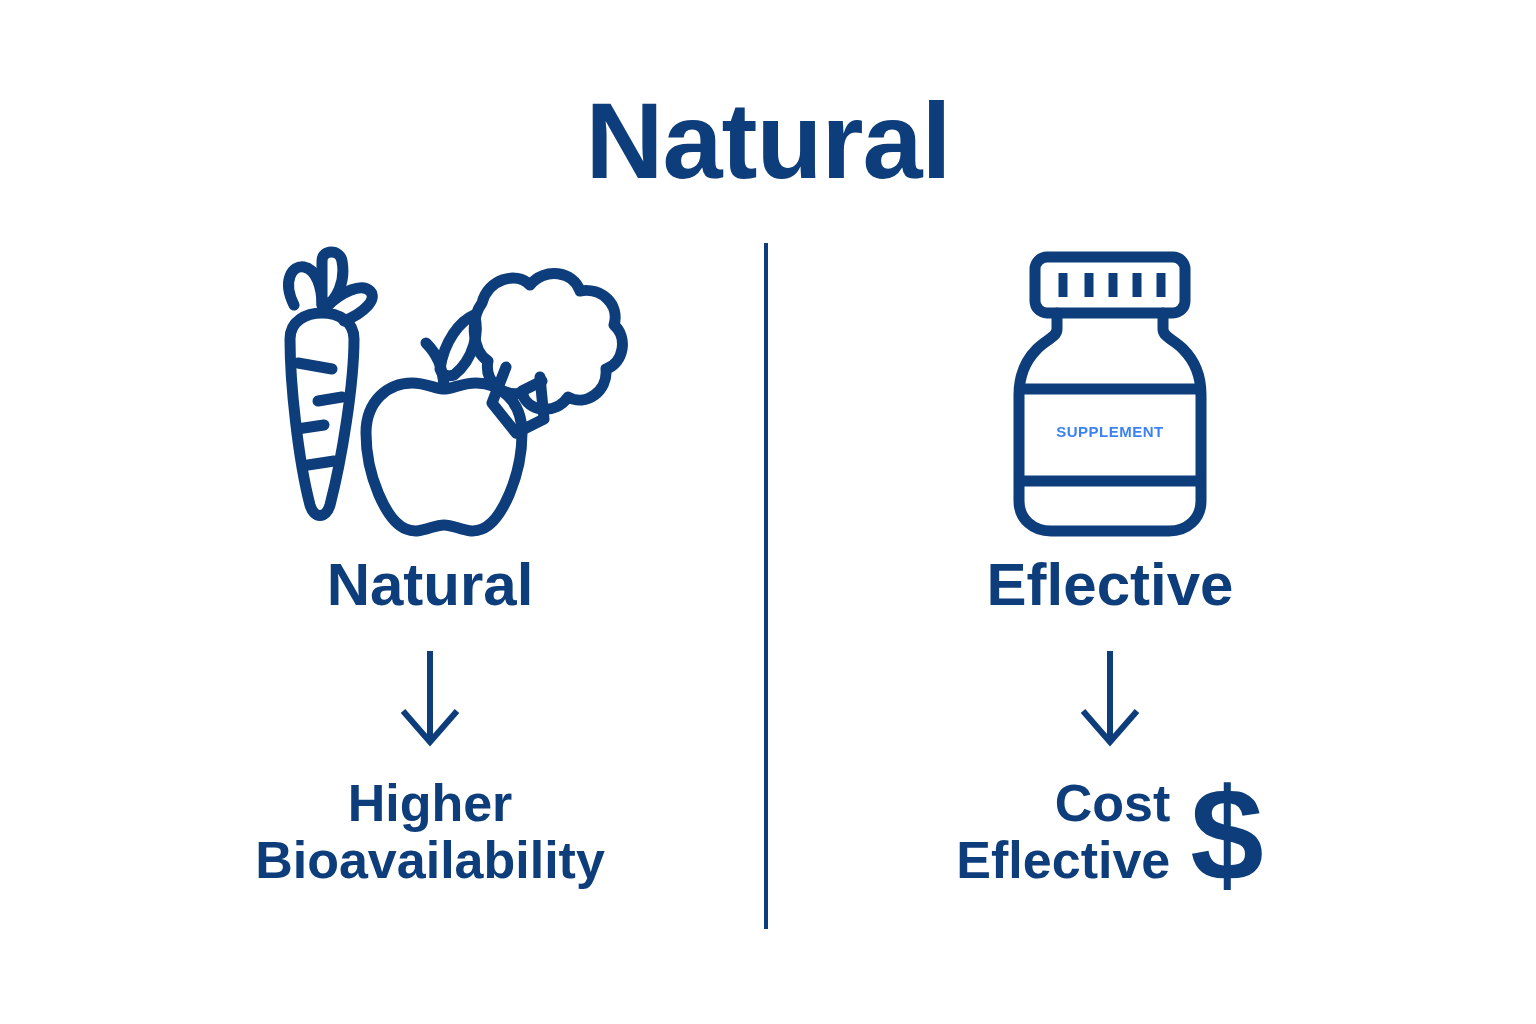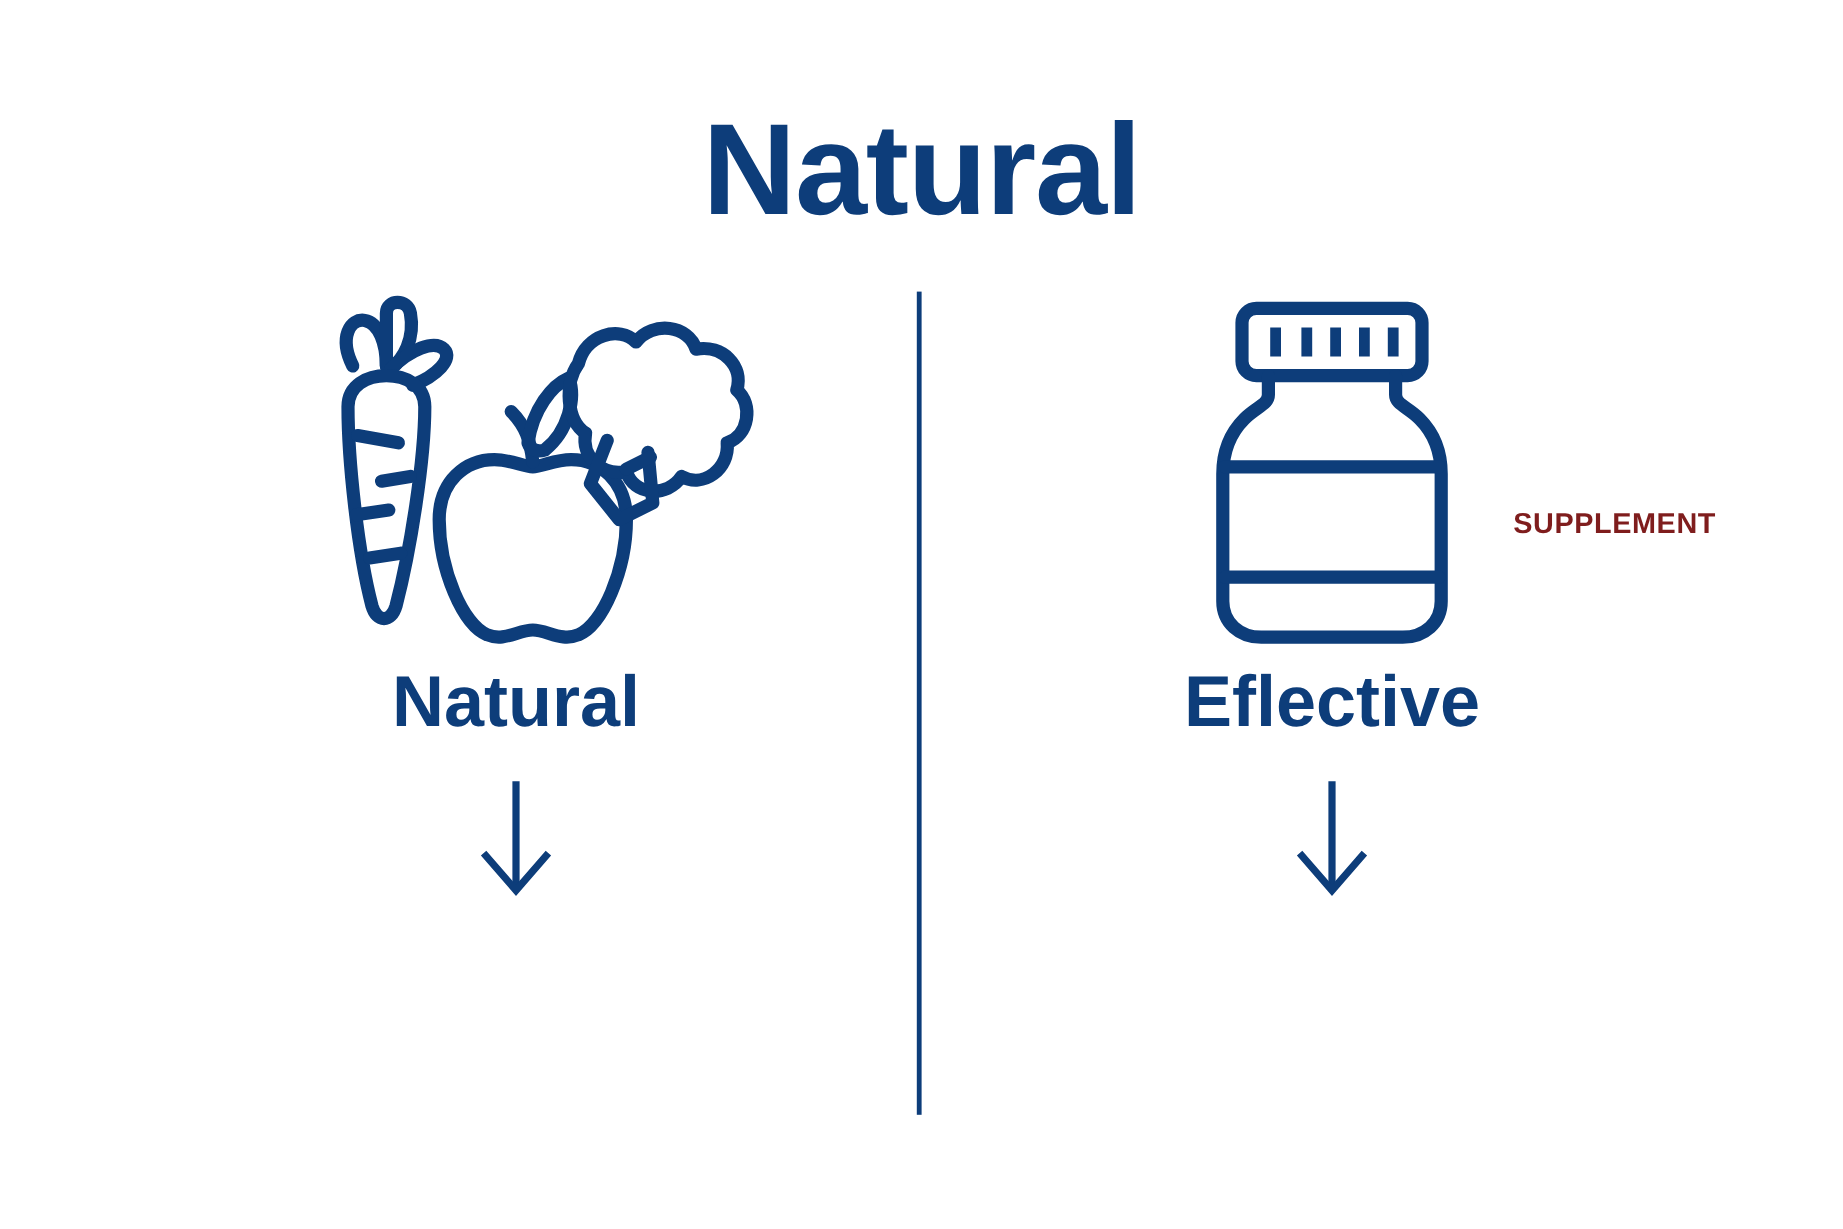--- a/index.html
+++ b/index.html
@@ -165,20 +165,26 @@
 
     <div class="category-label">Natural</div>
 
     <div class="arrow-area">
       <svg width="70" height="100" viewBox="0 0 70 100" fill="none" stroke="#0d3d7a" stroke-width="6" stroke-linecap="butt" stroke-linejoin="miter">
         <path d="M35 2 L 35 92"></path>
         <path d="M8 62 L 35 93 L 62 62"></path>
       </svg>
     </div>
 
+    <div class="benefit">
+      <div class="benefit-lines">
+        <span>Higher</span>
+        <span>Bioavailability</span>
+      </div>
+    </div>
   </div>
 
   <div class="column col-right">
 
     <div class="icon-area">
       <svg width="250" height="300" viewBox="0 0 250 300" fill="none" stroke="#0d3d7a" stroke-width="11" stroke-linecap="round" stroke-linejoin="round">
 
         <rect x="50" y="14" width="150" height="56" rx="12" ry="12"></rect>
 
         <g stroke-width="9" stroke-linecap="butt">
@@ -197,27 +203,34 @@
                  C 188 96, 178 94, 178 86 L 178 70"></path>
 
         <path d="M36 146 L 214 146"></path>
         <path d="M36 238 L 214 238"></path>
       </svg>
       <div style="position:absolute; left:0; right:0; display:flex; justify-content:center;
                   pointer-events:none; transform: translateY(0);">
       </div>
     </div>
 
-    <div style="position:absolute; top:180px; left:0; width:640px; text-align:right;
-                font-size:24px; font-weight:bold; color:#7f1d1d; letter-spacing:0.5px;">SUPPLEMENT</div>
+    <div style="position:absolute; top:180px; left:0; width:640px; text-align:center;
+                font-size:15px; font-weight:bold; color:#3b82f6; letter-spacing:0.5px;">SUPPLEMENT</div>
 
     <div class="category-label">Eflective</div>
 
     <div class="arrow-area">
       <svg width="70" height="100" viewBox="0 0 70 100" fill="none" stroke="#0d3d7a" stroke-width="6" stroke-linecap="butt" stroke-linejoin="miter">
         <path d="M35 2 L 35 92"></path>
         <path d="M8 62 L 35 93 L 62 62"></path>
       </svg>
     </div>
 
+    <div class="benefit benefit-right">
+      <div class="benefit-lines">
+        <span>Cost</span>
+        <span>Eflective</span>
+      </div>
+      <span class="dollar">$</span>
+    </div>
   </div>
 
 </div>
 
 </body></html>

